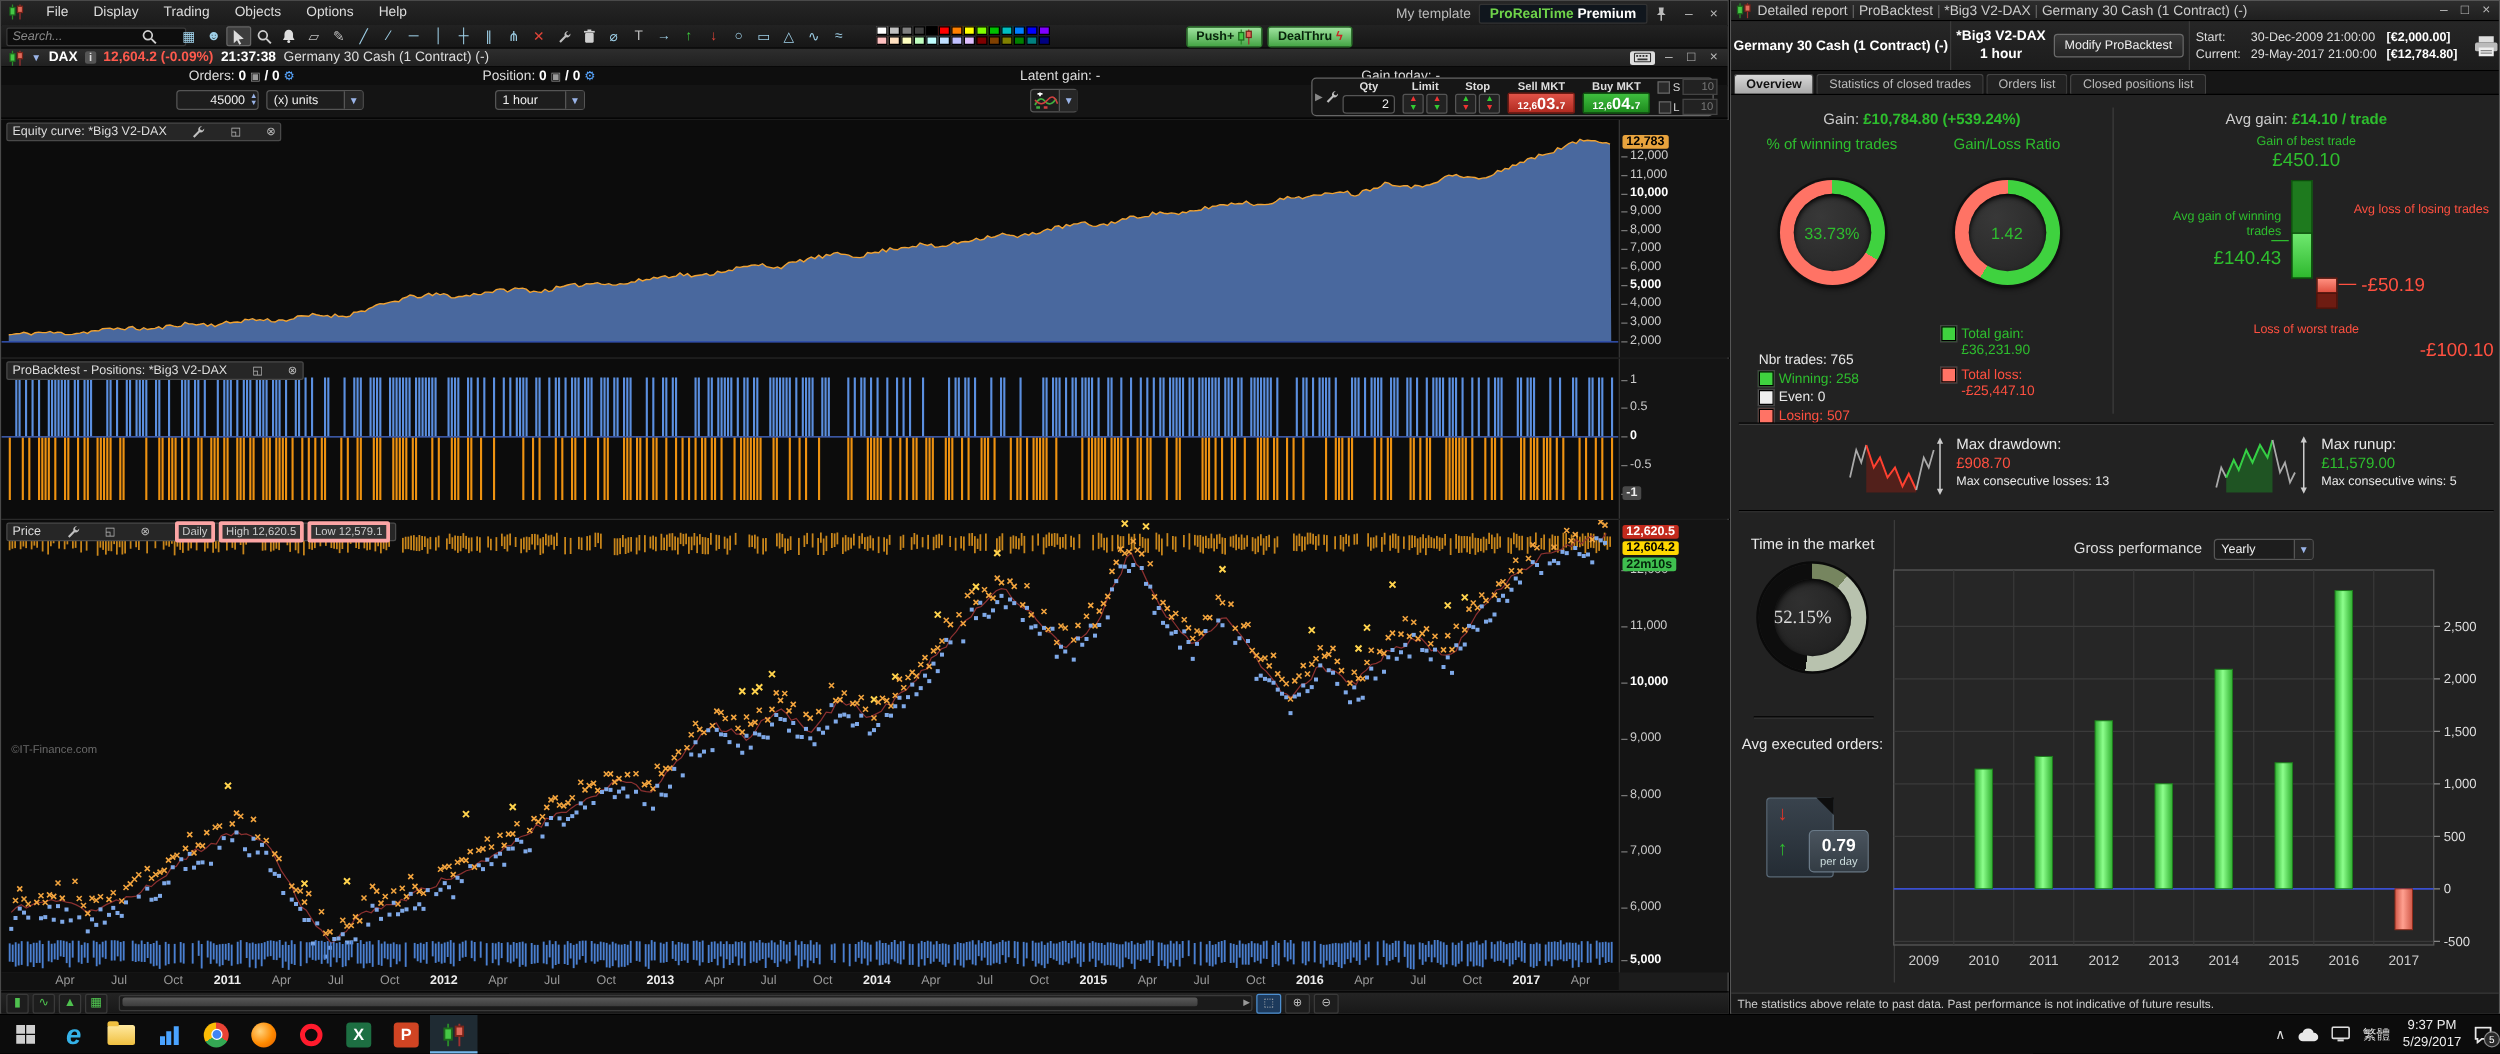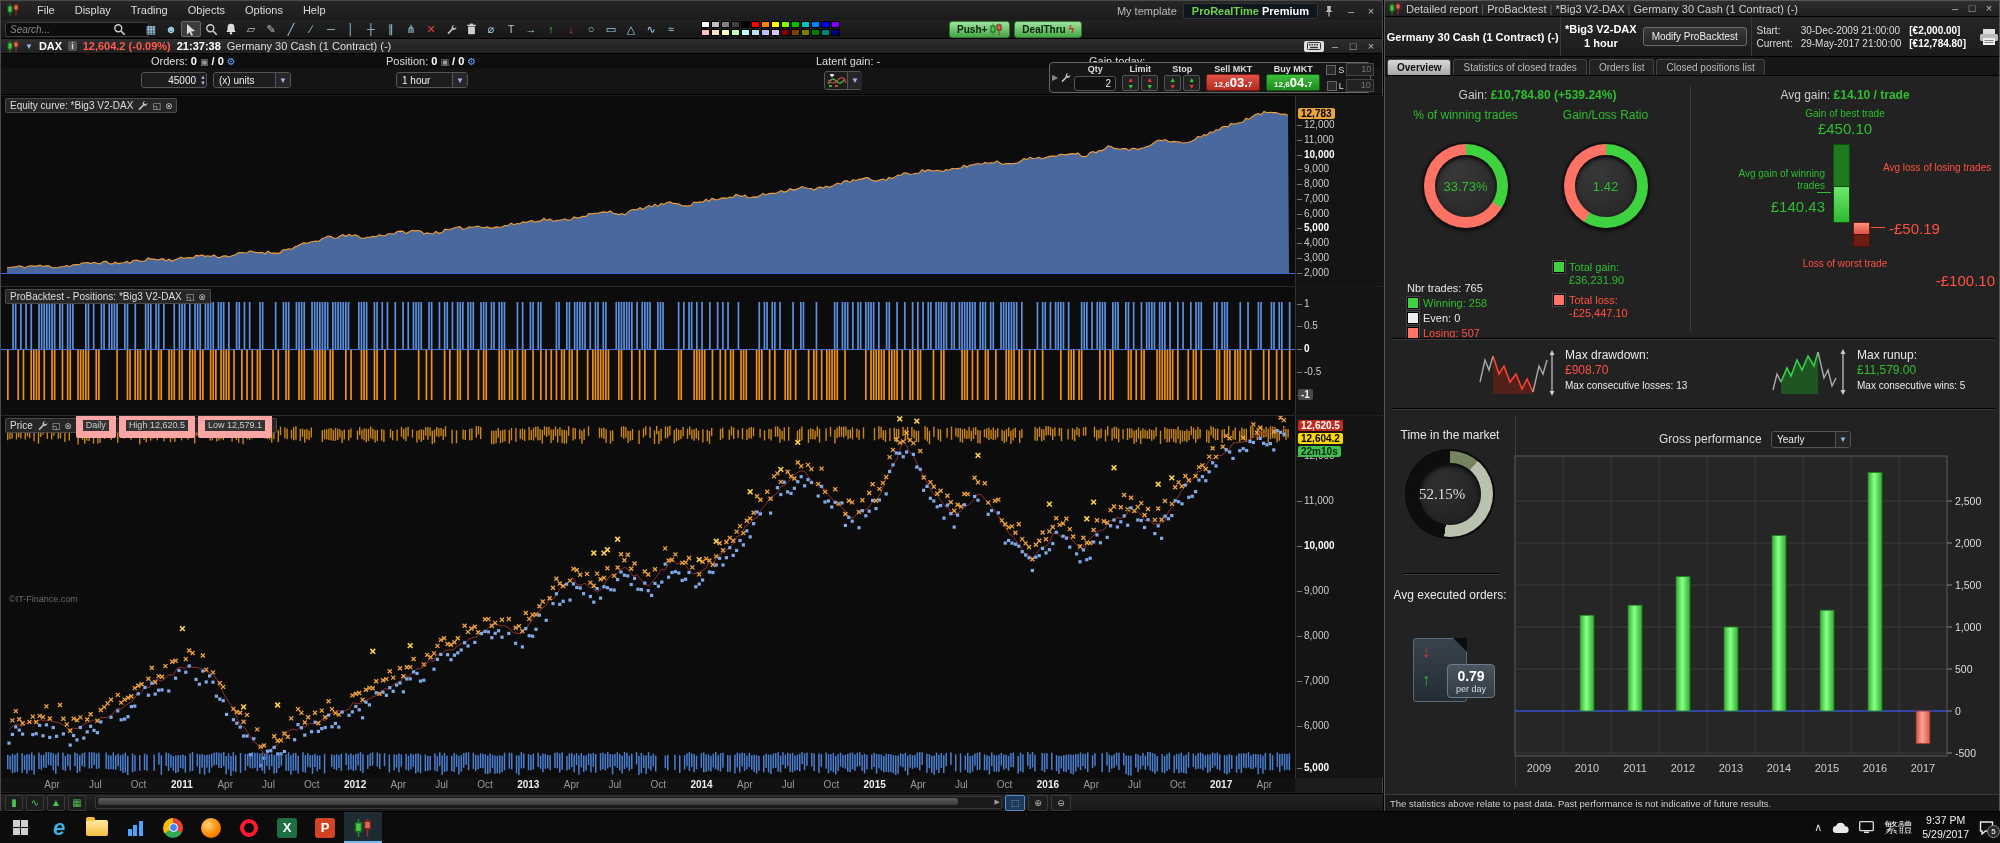--- a/index.html
+++ b/index.html
@@ -63,23 +63,23 @@
   .gutter{position:absolute;left:1294px;width:89px;background:#141414;border-left:1px solid #333;overflow:hidden;}
   .tick{position:absolute;left:8px;color:#ccc;font-size:10px;white-space:nowrap;}
   .tick.bold{color:#fff;font-weight:bold;}
   .tick:before{content:"";position:absolute;left:-7px;top:6px;width:5px;height:1px;background:#777;}
   .axis-tag{position:absolute;left:2px;font-size:10px;font-weight:bold;padding:0 3px;border-radius:2px;white-space:nowrap;}
   .tag-orange{background:#e8a33d;color:#000;}
   .tag-red{background:#c22a1d;color:#fff;}
   .tag-yellow{background:#ffd800;color:#000;}
   .tag-green{background:#3fbf4f;color:#03230a;}
   .tag-grey{background:#4a4a4a;color:#eee;}
-  .panel-chip{position:absolute;left:4px;top:2px;background:#262626;border:1px solid #4a4a4a;border-radius:2px;color:#ddd;font-size:10px;padding:0 4px;display:flex;align-items:center;gap:4px;z-index:5;height:13px;}
+  .panel-chip{position:absolute;left:4px;top:2px;background:#262626;border:1px solid #4a4a4a;border-radius:2px;color:#ddd;font-size:10px;padding:0 4px;display:flex;align-items:center;gap:20px;z-index:5;height:13px;}
   .chip-ic{color:#bbb;font-size:9px;}
-  .badge-sm{background:#333;border:7px solid #fca5a5;color:#ccc;font-size:9px;border-radius:2px;padding:0 3px;height:11px;line-height:11px;}
+  .badge-sm{background:#333;border:3px solid #fca5a5;color:#ccc;font-size:9px;border-radius:2px;padding:0 3px;height:11px;line-height:11px;}
   #watermark{position:absolute;left:8px;top:178px;color:#6a6a6a;font-size:9px;z-index:4;}
   
   #time-axis{left:0;top:777px;width:1294px;height:14px;background:#111;}
   .ta{position:absolute;top:1px;color:#999;font-size:10px;transform:translateX(-50%);}
   .ta.year{color:#eee;font-weight:bold;}
   
   #bottom-bar{left:0;top:792px;width:1382px;height:18px;background:linear-gradient(#242424,#181818);border-top:1px solid #000;display:flex;align-items:center;gap:3px;padding-left:4px;box-sizing:border-box;}
   .bb-ic{width:16px;height:14px;border:1px solid #3a3a3a;border-radius:2px;background:#1d1d1d;color:#4fc24f;font-size:10px;display:flex;align-items:center;justify-content:center;}
   #scrollbar{width:905px;height:11px;background:#1a1a1a;border:1px solid #3a3a3a;border-radius:2px;position:relative;margin-left:6px;}
   #scroll-thumb{position:absolute;left:2px;top:1px;width:860px;height:7px;background:linear-gradient(#5a5a5a,#3c3c3c);border-radius:2px;}
@@ -2881,20 +2881,20 @@
           <svg width="17" height="12" viewBox="0 0 17 12">
             <path d="M4.5 11a3.5 3.5 0 0 1-.4-7A4.6 4.6 0 0 1 13 4.3 3 3 0 0 1 13.5 11z" fill="#e8e8e8"></path>
           </svg>
         </span>
       <span id="net-ic">
           <svg width="15" height="13" viewBox="0 0 15 13">
             <rect x="0.7" y="0.7" width="13.6" height="9" rx="1" fill="none" stroke="#ddd" stroke-width="1.3"></rect>
             <rect x="5" y="10.5" width="5" height="1.6" fill="#ddd"></rect>
           </svg>
         </span>
-      <span style="font-size:14px;">繁體</span>
+      <span style="font-size:11px;">繁體</span>
       <span id="clock"><span>9:37 PM</span><br><span>5/29/2017</span></span>
       <span id="notif"><span id="notif-ic"><svg width="15" height="14" viewBox="0 0 15 14">
               <path d="M1.5 1h12v9h-7L3 13v-3H1.5z" fill="none" stroke="#e8e8e8" stroke-width="1.4"></path>
             </svg></span><span class="badge">5</span></span>
     </span>
   </div>
 </div>
 
 </body></html>

